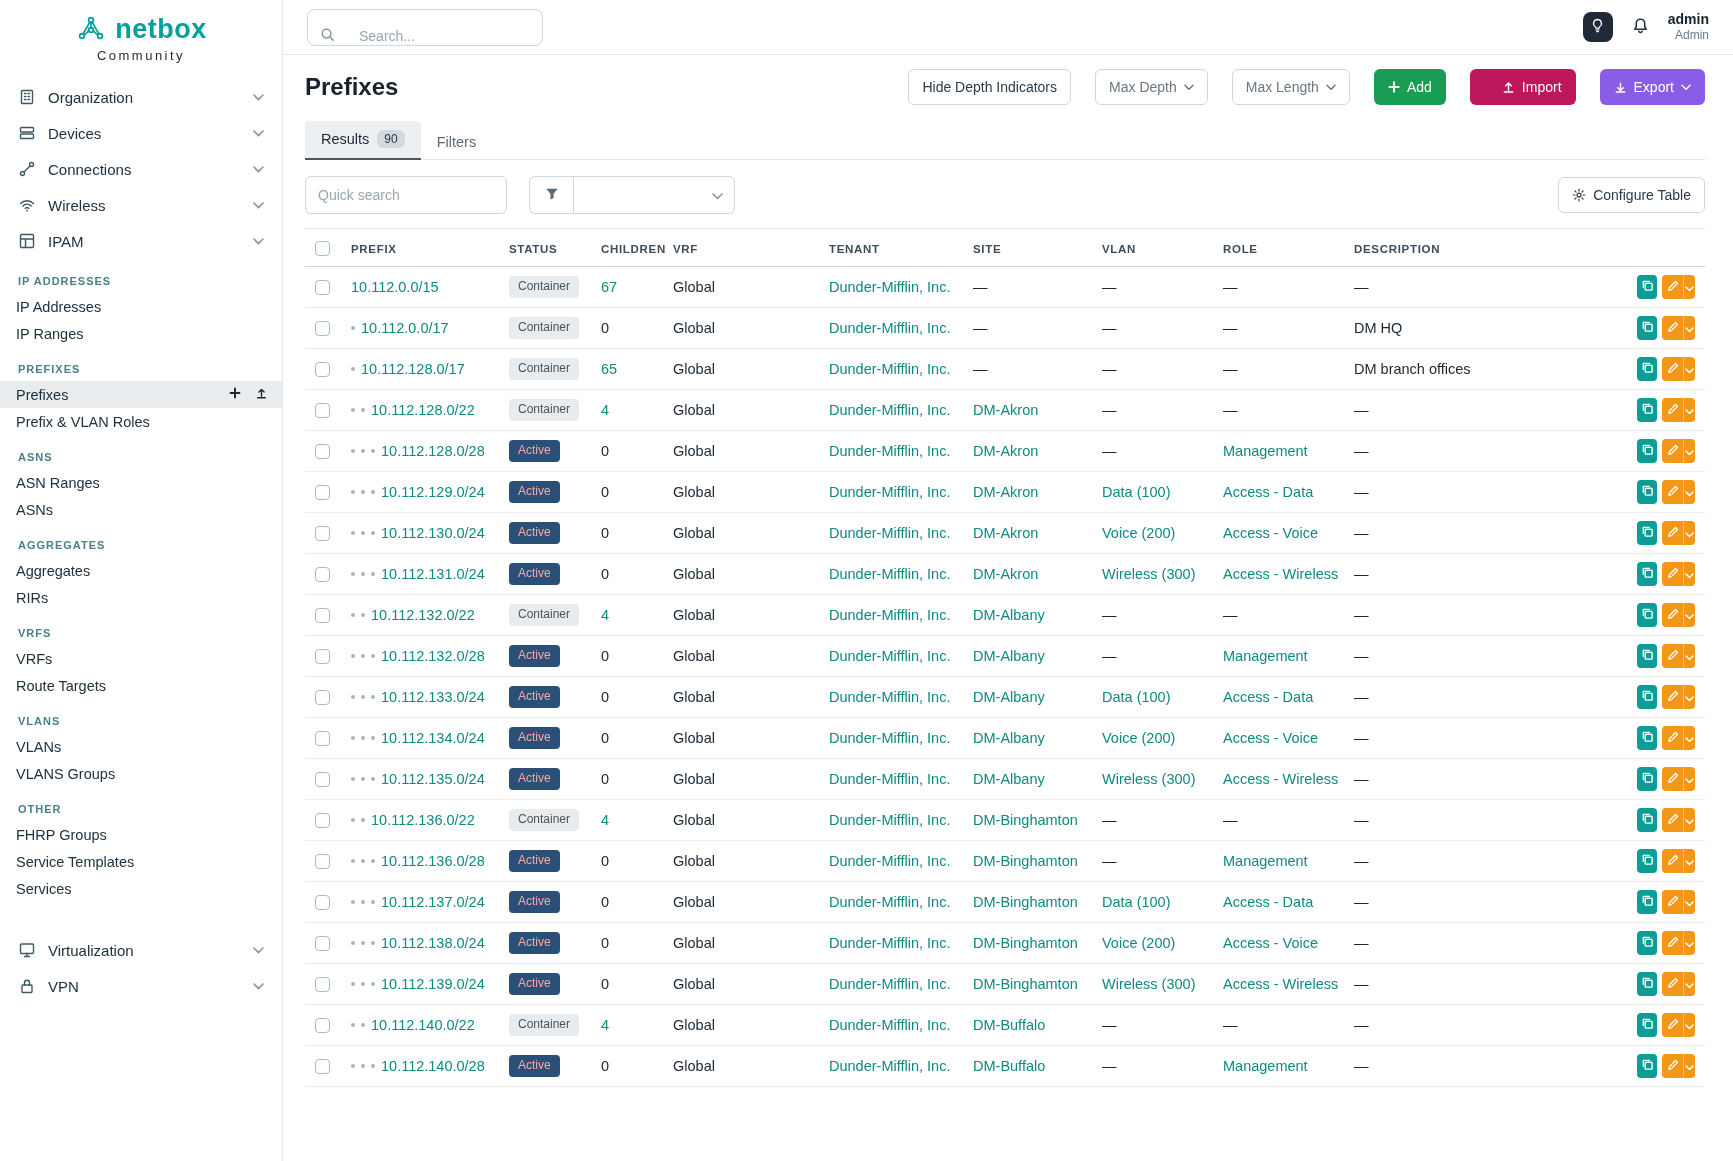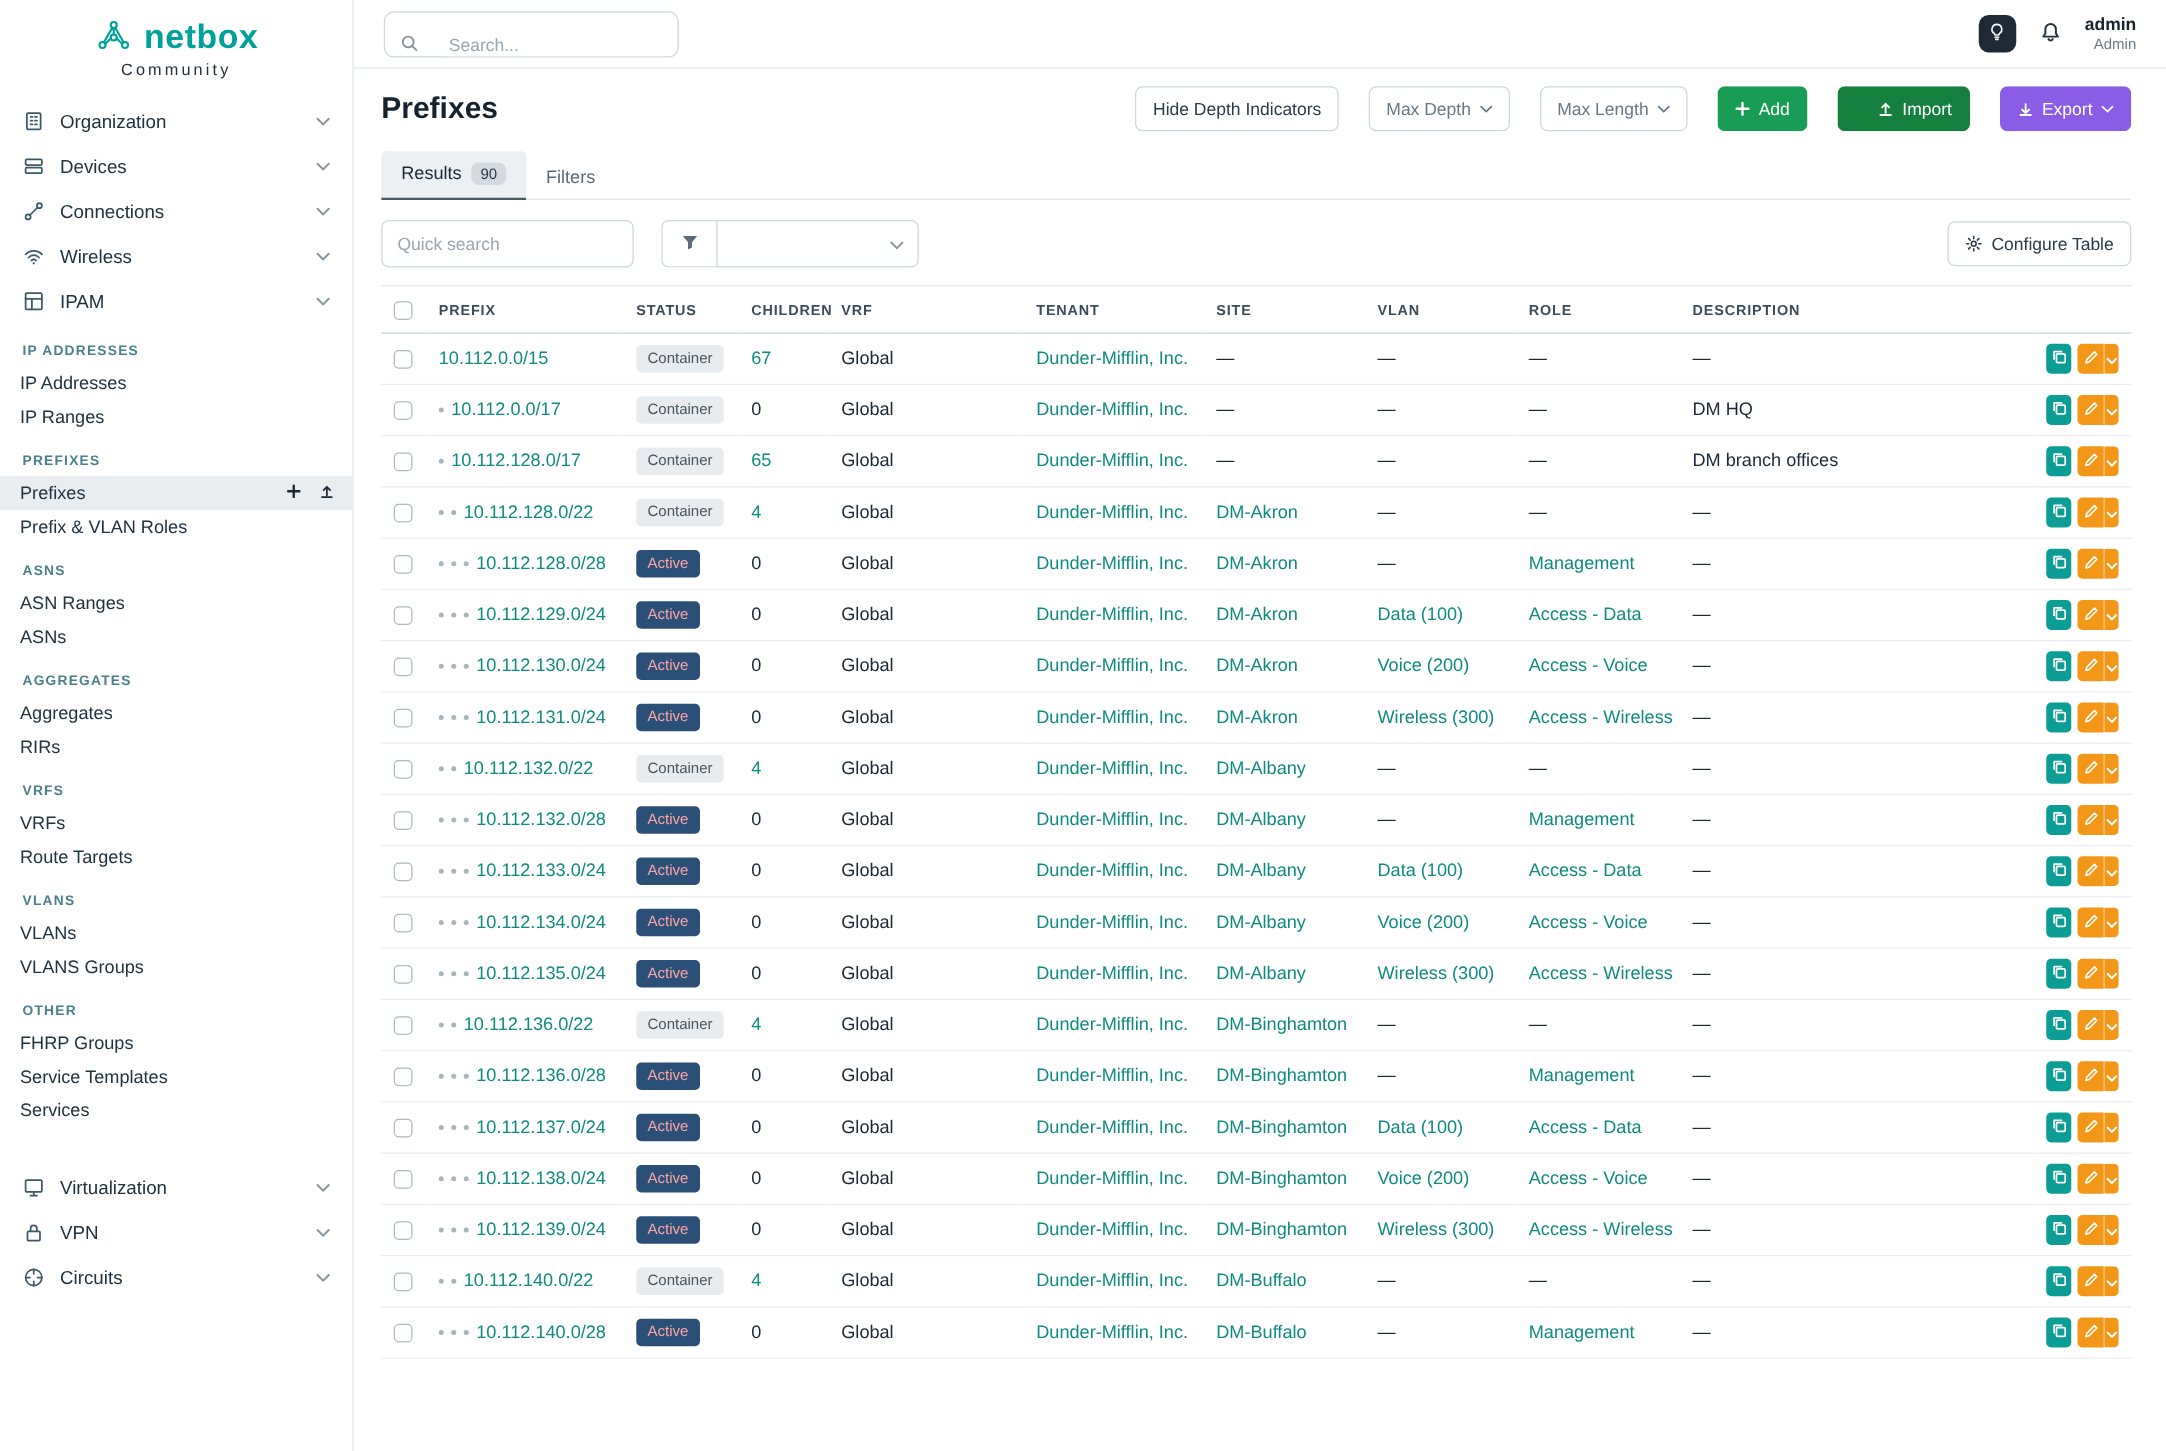--- a/index.html
+++ b/index.html
@@ -74,21 +74,21 @@
   .header-actions { margin-left:auto; display:flex; gap:24px; align-items:center; }
   .btn {
     height:36px; border-radius:6px; padding:0 13px; font-size:14px;
     display:inline-flex; align-items:center; gap:7px; cursor:pointer;
     border:1px solid transparent; background:#fff; white-space:nowrap;
     font-family:"Liberation Sans", sans-serif;
   }
   .btn-outline { border-color:#cfd6dc; color:#2b3a48; }
   .btn-muted { color:#6a7682; }
   .btn-add { background:#199c54; color:#fff; }
-  .btn-import { background:#15803d; color:#fff;padding-left:31px; }
+  .btn-import { background:#be185d; color:#fff;padding-left:31px; }
   .btn-export { background:#8b5ce6; color:#fff; }
   .btn svg { display:block; }
 
   
   .tabs { display:flex; align-items:flex-end; margin-top:16px; box-shadow:inset 0 -1px 0 #e4e8ec; }
   .tab {
     padding:9px 16px 10px; font-size:14.5px; color:#5a6a78;
     display:flex; align-items:center; gap:8px; cursor:pointer;
   }
   .tab.active { background:#edf0f2; color:#1a2734; border-bottom:2px solid #4a5864; border-radius:4px 4px 0 0; }
@@ -327,34 +327,20 @@
             </span>
           </div>
           <div class="nav-group">
             <span class="nav-icon">
               <svg width="18" height="18" viewBox="0 0 18 18" fill="none" stroke="currentColor" stroke-width="1.4" stroke-linecap="round" stroke-linejoin="round">
                 <rect x="4" y="8" width="10" height="7.5" rx="1"></rect>
                 <path d="M6.5 8V5.8a2.5 2.5 0 0 1 5 0V8"></path>
               </svg>
             </span>
             <span class="nav-label">VPN</span>
-            <span class="nav-chevron">
-              <svg width="11" height="7" viewBox="0 0 11 7" fill="none" stroke="currentColor" stroke-width="1.6" stroke-linecap="round">
-                <path d="M1 1l4.5 4.5L10 1"></path>
-              </svg>
-            </span>
-          </div>
-          <div class="nav-group">
-            <span class="nav-icon">
-              <svg width="18" height="18" viewBox="0 0 18 18" fill="none" stroke="currentColor" stroke-width="1.4" stroke-linecap="round" stroke-linejoin="round">
-                <circle cx="9" cy="9" r="6.5"></circle>
-                <path d="M9 2.5V6M9 12v3.5M2.5 9H6M12 9h3.5"></path>
-              </svg>
-            </span>
-            <span class="nav-label">Circuits</span>
             <span class="nav-chevron">
               <svg width="11" height="7" viewBox="0 0 11 7" fill="none" stroke="currentColor" stroke-width="1.6" stroke-linecap="round">
                 <path d="M1 1l4.5 4.5L10 1"></path>
               </svg>
             </span>
           </div>
         </div>
     </nav>
   </aside>
 

